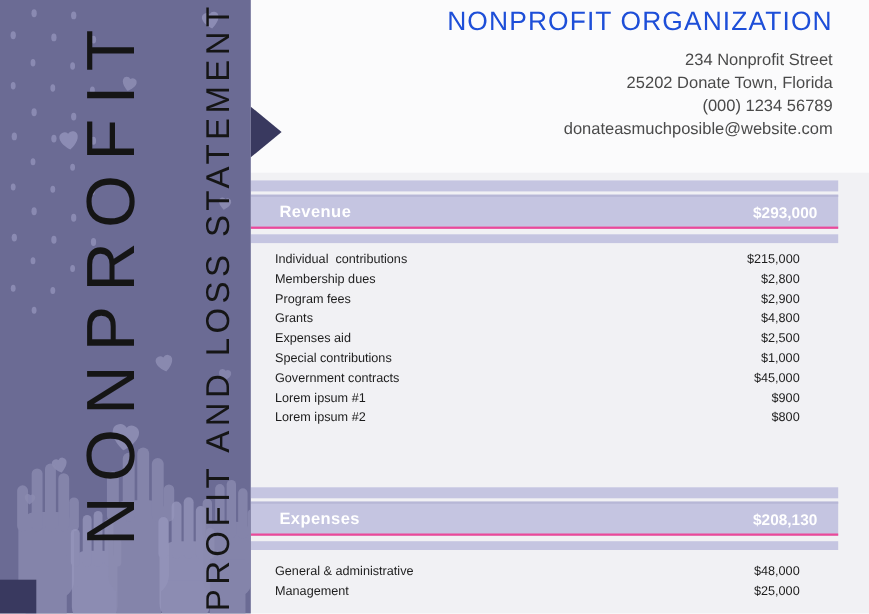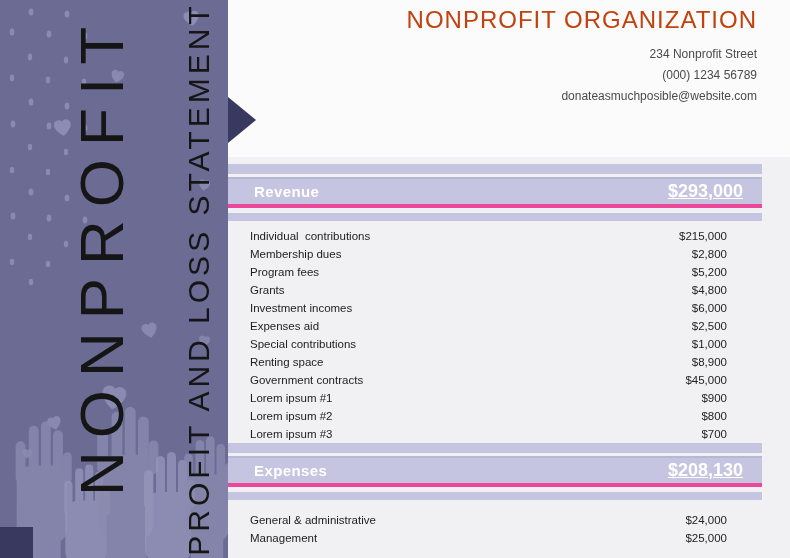--- a/index.html
+++ b/index.html
@@ -25,37 +25,37 @@
     font-size:30px; letter-spacing:4px; font-weight:400;
   }
   .corner-square{position:absolute; left:0; top:527px; width:33px; height:31px; background:#39395f; z-index:4;}
   .triangle{
     position:absolute; left:228px; top:97px; width:0; height:0; z-index:4;
     border-top:23px solid transparent; border-bottom:23px solid transparent; border-left:28px solid #39395f;
   }
 
   
   .org-header{position:absolute; top:6px; right:33px; text-align:right; z-index:1;}
-  .org-name{font-size:24px; letter-spacing:1px; color:#c2410c; font-weight:400; margin:0 0 10px 0;}
-  .org-address div{font-size:12px; color:#4a4a4a; line-height:21px;}
+  .org-name{font-size:24px; letter-spacing:1px; color:#1d4ed8; font-weight:400; margin:0 0 10px 0;}
+  .org-address div{font-size:15px; color:#4a4a4a; line-height:21px;}
 
   
   .sec{position:absolute; left:228px; width:534px; z-index:1;}
   .sec-revenue{top:164px;}
   .sec-expenses{top:443px;}
   .strip{height:10px; background:#c5c5e1;}
   .strip.bottom{height:8px;}
   .bar{
     height:31px; margin-top:3px; margin-bottom:5px; background:#c5c5e1;
-    border-top:2px solid #b7b7d6; border-bottom:4px solid #ec4899;
+    border-top:2px solid #b7b7d6; border-bottom:2px solid #ec4899;
     display:flex; align-items:center; box-sizing:border-box;
     padding:0 19px 0 26px; color:#ffffff; font-weight:bold;
   }
   .bar .bar-title{font-size:15px; letter-spacing:0.4px;}
-  .bar .bar-total{margin-left:auto; font-size:18px;text-decoration:underline;}
+  .bar .bar-total{margin-left:auto; font-size:14px;}
   .rows{padding:0;}
   .sec-revenue .rows{margin-top:6px;text-align:right;}
   .sec-expenses .rows{margin-top:11px;}
   .row{
     display:flex; align-items:center; height:18px;
     padding-left:22px; padding-right:35px; font-size:11.5px; color:#1d1d1d;
   }
   .row .lbl{white-space:pre;}
   .row .val{margin-left:auto;}
 </style>
@@ -138,20 +138,21 @@
     <div class="vtitle small">PROFIT AND LOSS STATEMENT</div>
     <div class="corner-square"></div>
   </div>
 
   <div class="triangle"></div>
 
   <div class="org-header">
     <div class="org-name">NONPROFIT ORGANIZATION</div>
     <div class="org-address">
       <div>234 Nonprofit Street</div>
+      <div>25202 Donate Town, Florida</div>
       <div>(000) 1234 56789</div>
       <div>donateasmuchposible@website.com</div>
     </div>
   </div>
 
   <div class="sec sec-revenue">
     <div class="strip top"></div>
     <div class="bar">
       <span class="bar-title">Revenue</span>
       <span class="bar-total">$293,000</span>
@@ -161,72 +162,60 @@
         <div class="row">
           <span class="lbl">Individual  contributions</span>
           <span class="val">$215,000</span>
         </div>
         <div class="row">
           <span class="lbl">Membership dues</span>
           <span class="val">$2,800</span>
         </div>
         <div class="row">
           <span class="lbl">Program fees</span>
-          <span class="val">$5,200</span>
+          <span class="val">$2,900</span>
         </div>
         <div class="row">
           <span class="lbl">Grants</span>
           <span class="val">$4,800</span>
         </div>
         <div class="row">
-          <span class="lbl">Investment incomes</span>
-          <span class="val">$6,000</span>
-        </div>
-        <div class="row">
           <span class="lbl">Expenses aid</span>
           <span class="val">$2,500</span>
         </div>
         <div class="row">
           <span class="lbl">Special contributions</span>
           <span class="val">$1,000</span>
         </div>
         <div class="row">
-          <span class="lbl">Renting space</span>
-          <span class="val">$8,900</span>
-        </div>
-        <div class="row">
           <span class="lbl">Government contracts</span>
           <span class="val">$45,000</span>
         </div>
         <div class="row">
           <span class="lbl">Lorem ipsum #1</span>
           <span class="val">$900</span>
         </div>
         <div class="row">
           <span class="lbl">Lorem ipsum #2</span>
           <span class="val">$800</span>
-        </div>
-        <div class="row">
-          <span class="lbl">Lorem ipsum #3</span>
-          <span class="val">$700</span>
         </div>
       </div>
   </div>
 
   <div class="sec sec-expenses">
     <div class="strip top"></div>
     <div class="bar">
       <span class="bar-title">Expenses</span>
       <span class="bar-total">$208,130</span>
     </div>
     <div class="strip bottom"></div>
     <div class="rows">
         <div class="row">
           <span class="lbl">General &amp; administrative</span>
-          <span class="val">$24,000</span>
+          <span class="val">$48,000</span>
         </div>
         <div class="row">
           <span class="lbl">Management</span>
           <span class="val">$25,000</span>
         </div>
       </div>
   </div>
 
 </div>
 

